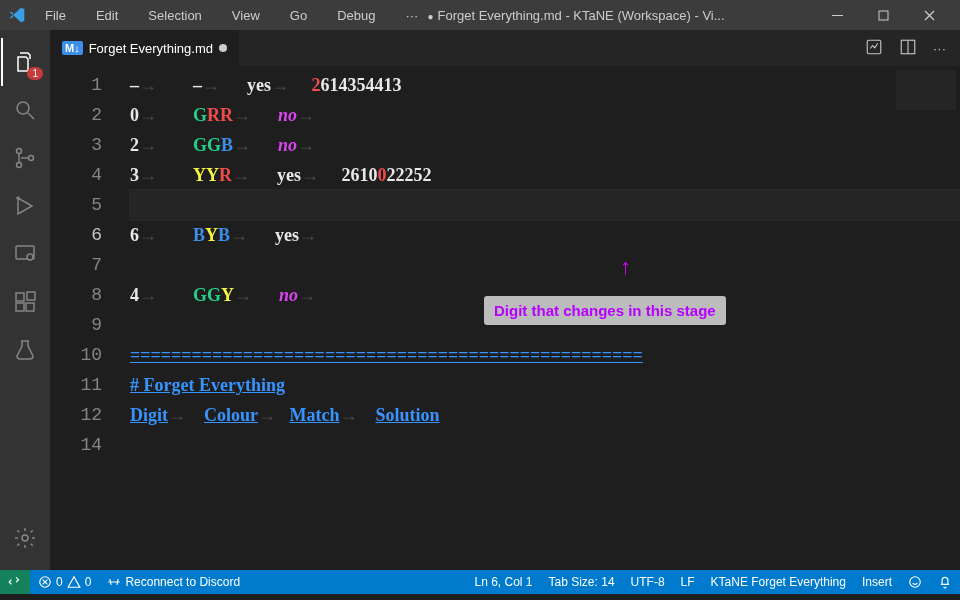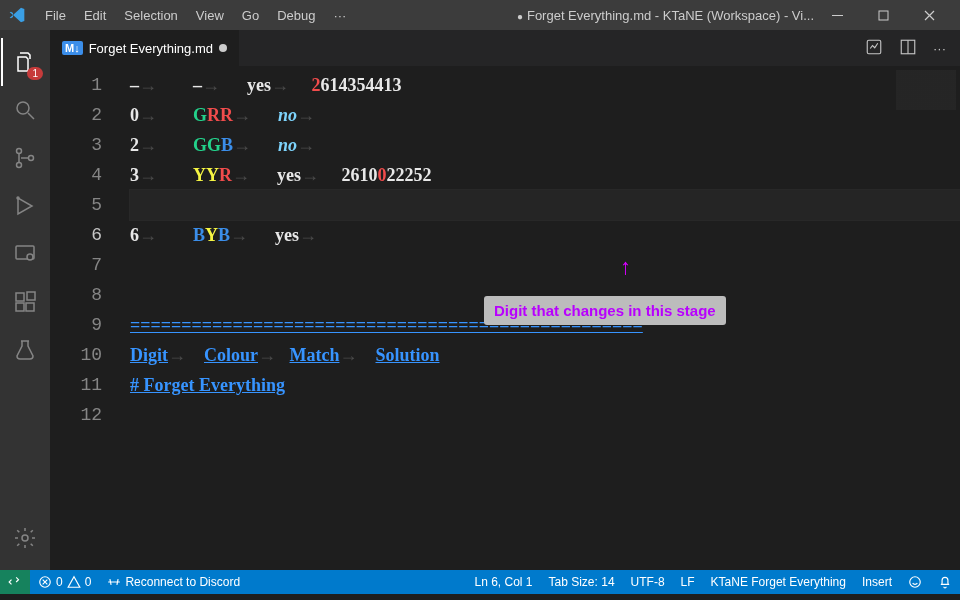--- a/index.html
+++ b/index.html
@@ -18,25 +18,25 @@
   display: flex;
   align-items: center;
   padding: 0 8px;
   color: #cccccc;
 }
 .titlebar .logo {
   width: 18px; height: 18px;
   margin-right: 10px;
   display: flex; align-items: center; justify-content: center;
 }
-.menu { display: flex; gap: 0; }
+.menu { display: flex; gap: 12px; }
 .menu-item { padding: 4px 9px; cursor: pointer; }
 .title-center {
   flex: 1;
-  text-align: right;
+  text-align: left;
   white-space: nowrap;
   overflow: hidden;
 }
 .window-controls { display: flex; gap: 0; }
 .win-btn { width: 46px; height: 30px; display: flex; align-items: center; justify-content: center; cursor: pointer; }
 .dot-unsaved { font-size: 10px; margin-right: 4px; }
 
 .main { display: flex; height: 540px; }
 .activitybar {
   width: 50px;
@@ -119,21 +119,21 @@
 }
 .code .line { height: 30px; white-space: pre; }
 .code .line.active-line { background: rgba(255,255,255,0.03); outline: 1px solid #282828; }
 .arrow { color: #4b4b4b; }
 .c-white { color: #e8e8e8; font-weight: bold; }
 .c-red { color: #f14c4c; font-weight: bold; }
 .c-green { color: #23d18b; font-weight: bold; }
 .c-blue { color: #3b8eea; font-weight: bold; }
 .c-yellow { color: #f5f543; font-weight: bold; }
 .c-num { color: #e8e8e8; font-weight: bold; }
-.c-italic { color: #7dd3fc; font-style: italic; font-weight: bold; }
+.c-italic { color: #d946ef; font-style: italic; font-weight: bold; }
 .c-link { color: #3794ff; font-weight: bold; text-decoration: underline; }
 .divider-row { color: #3794ff; font-weight: bold; text-decoration: underline; }
 
 .minimap {
   position: absolute;
   top: 4px; right: 4px;
   width: 60px; height: 40px;
   background: linear-gradient(#2a2a2a 0 100%);
   opacity: 0.6;
 }
@@ -294,33 +294,35 @@
           <div class="ln">3</div>
           <div class="ln">4</div>
           <div class="ln">5</div>
           <div class="ln active">6</div>
           <div class="ln">7</div>
           <div class="ln">8</div>
           <div class="ln">9</div>
           <div class="ln">10</div>
           <div class="ln">11</div>
           <div class="ln">12</div>
+          <div class="ln">14</div>
         </div>
       <div class="code" id="code">
           <div class="line"><span class="c-white">–</span><span class="arrow">→</span>        <span class="c-white">–</span><span class="arrow">→</span>      <span class="c-white">yes</span><span class="arrow">→</span>     <span class="c-red">2</span><span class="c-num">614354413</span></div>
           <div class="line"><span class="c-white">0</span><span class="arrow">→</span>        <span class="c-green">G</span><span class="c-red">R</span><span class="c-red">R</span><span class="arrow">→</span>      <span class="c-italic">no</span><span class="arrow">→</span>      </div>
           <div class="line"><span class="c-white">2</span><span class="arrow">→</span>        <span class="c-green">G</span><span class="c-green">G</span><span class="c-blue">B</span><span class="arrow">→</span>      <span class="c-italic">no</span><span class="arrow">→</span>      </div>
           <div class="line"><span class="c-white">3</span><span class="arrow">→</span>        <span class="c-yellow">Y</span><span class="c-yellow">Y</span><span class="c-red">R</span><span class="arrow">→</span>      <span class="c-white">yes</span><span class="arrow">→</span>     <span class="c-num">2610</span><span class="c-red">0</span><span class="c-num">22252</span></div>
           <div class="line active-line"></div>
           <div class="line"><span class="c-white">6</span><span class="arrow">→</span>        <span class="c-blue">B</span><span class="c-yellow">Y</span><span class="c-blue">B</span><span class="arrow">→</span>      <span class="c-white">yes</span><span class="arrow">→</span>     </div>
           <div class="line"></div>
+          <div class="line"><span class="c-white">4</span><span class="arrow">→</span>        <span class="c-green">G</span><span class="c-green">G</span><span class="c-yellow">Y</span><span class="arrow">→</span>      <span class="c-italic">no</span><span class="arrow">→</span>      </div>
           <div class="line"></div>
           <div class="line"><span class="divider-row">==================================================</span></div>
+          <div class="line"><span class="c-link"># Forget Everything</span></div>
           <div class="line"><span class="c-link">Digit</span><span class="arrow">→</span>    <span class="c-link">Colour</span><span class="arrow">→</span>   <span class="c-link">Match</span><span class="arrow">→</span>    <span class="c-link">Solution</span></div>
-          <div class="line"><span class="c-link"># Forget Everything</span></div>
           <div class="line"></div>
         <div class="minimap"></div>
       </div>
     </div>
   </div>
 </div>
 
 <div class="tooltip-arrow" style="left:620px; top:254px;">↑</div>
 <div class="tooltip-box" style="left:484px; top:296px;">Digit that changes in this stage</div>
 

